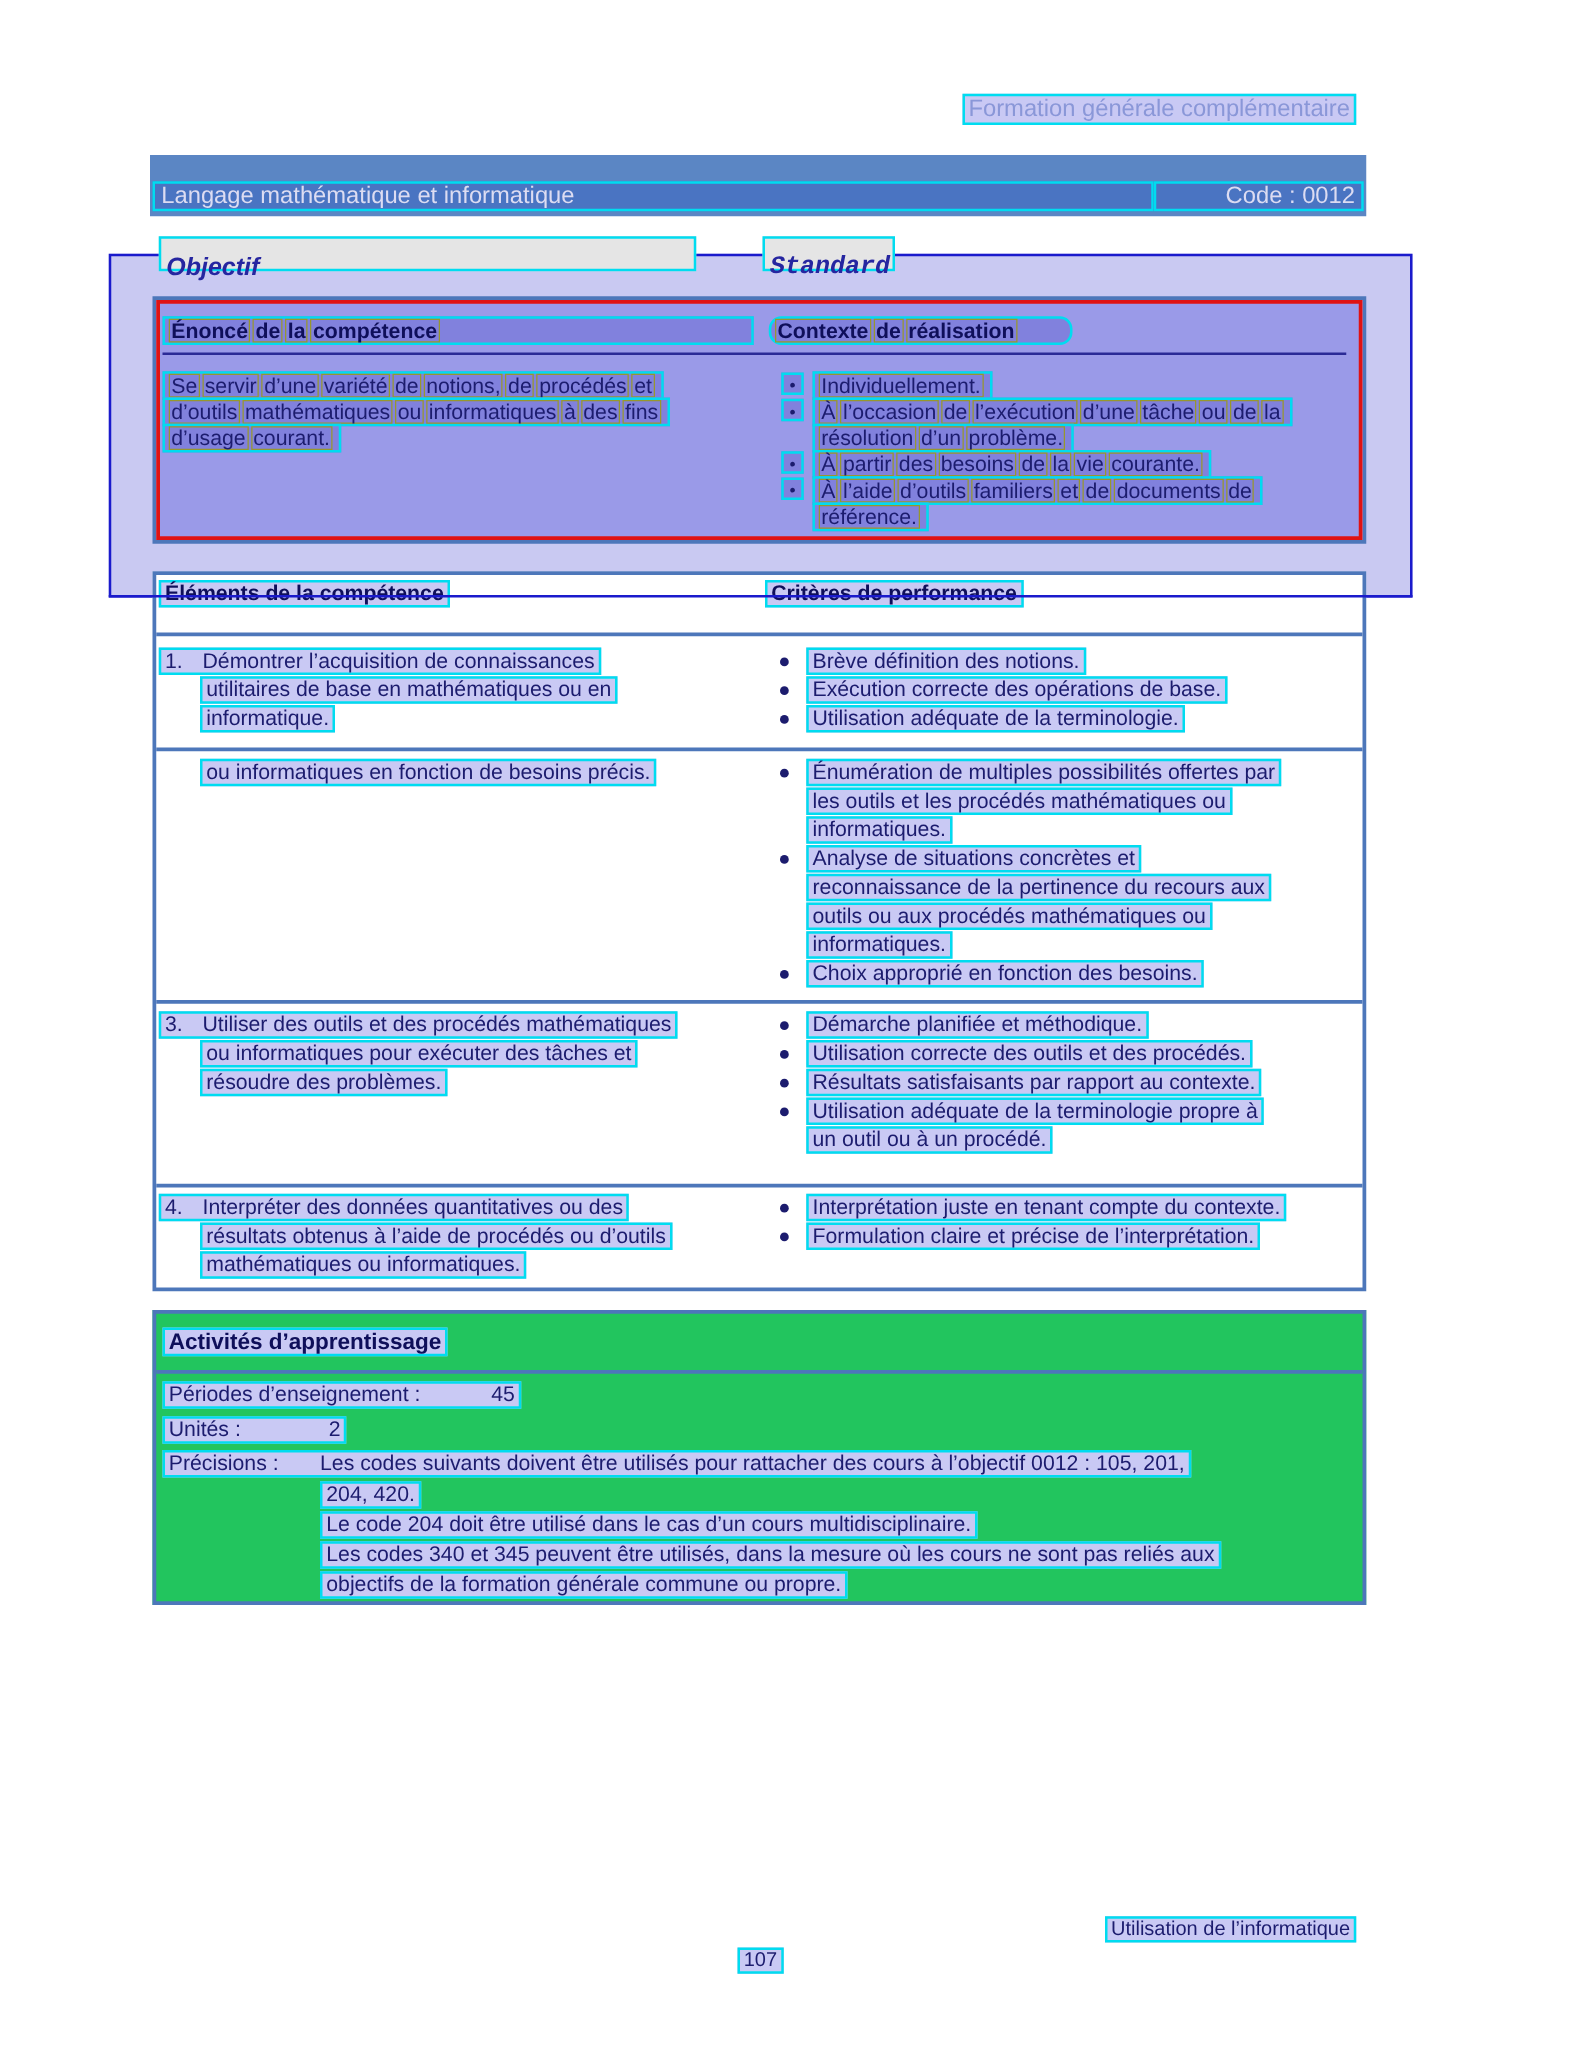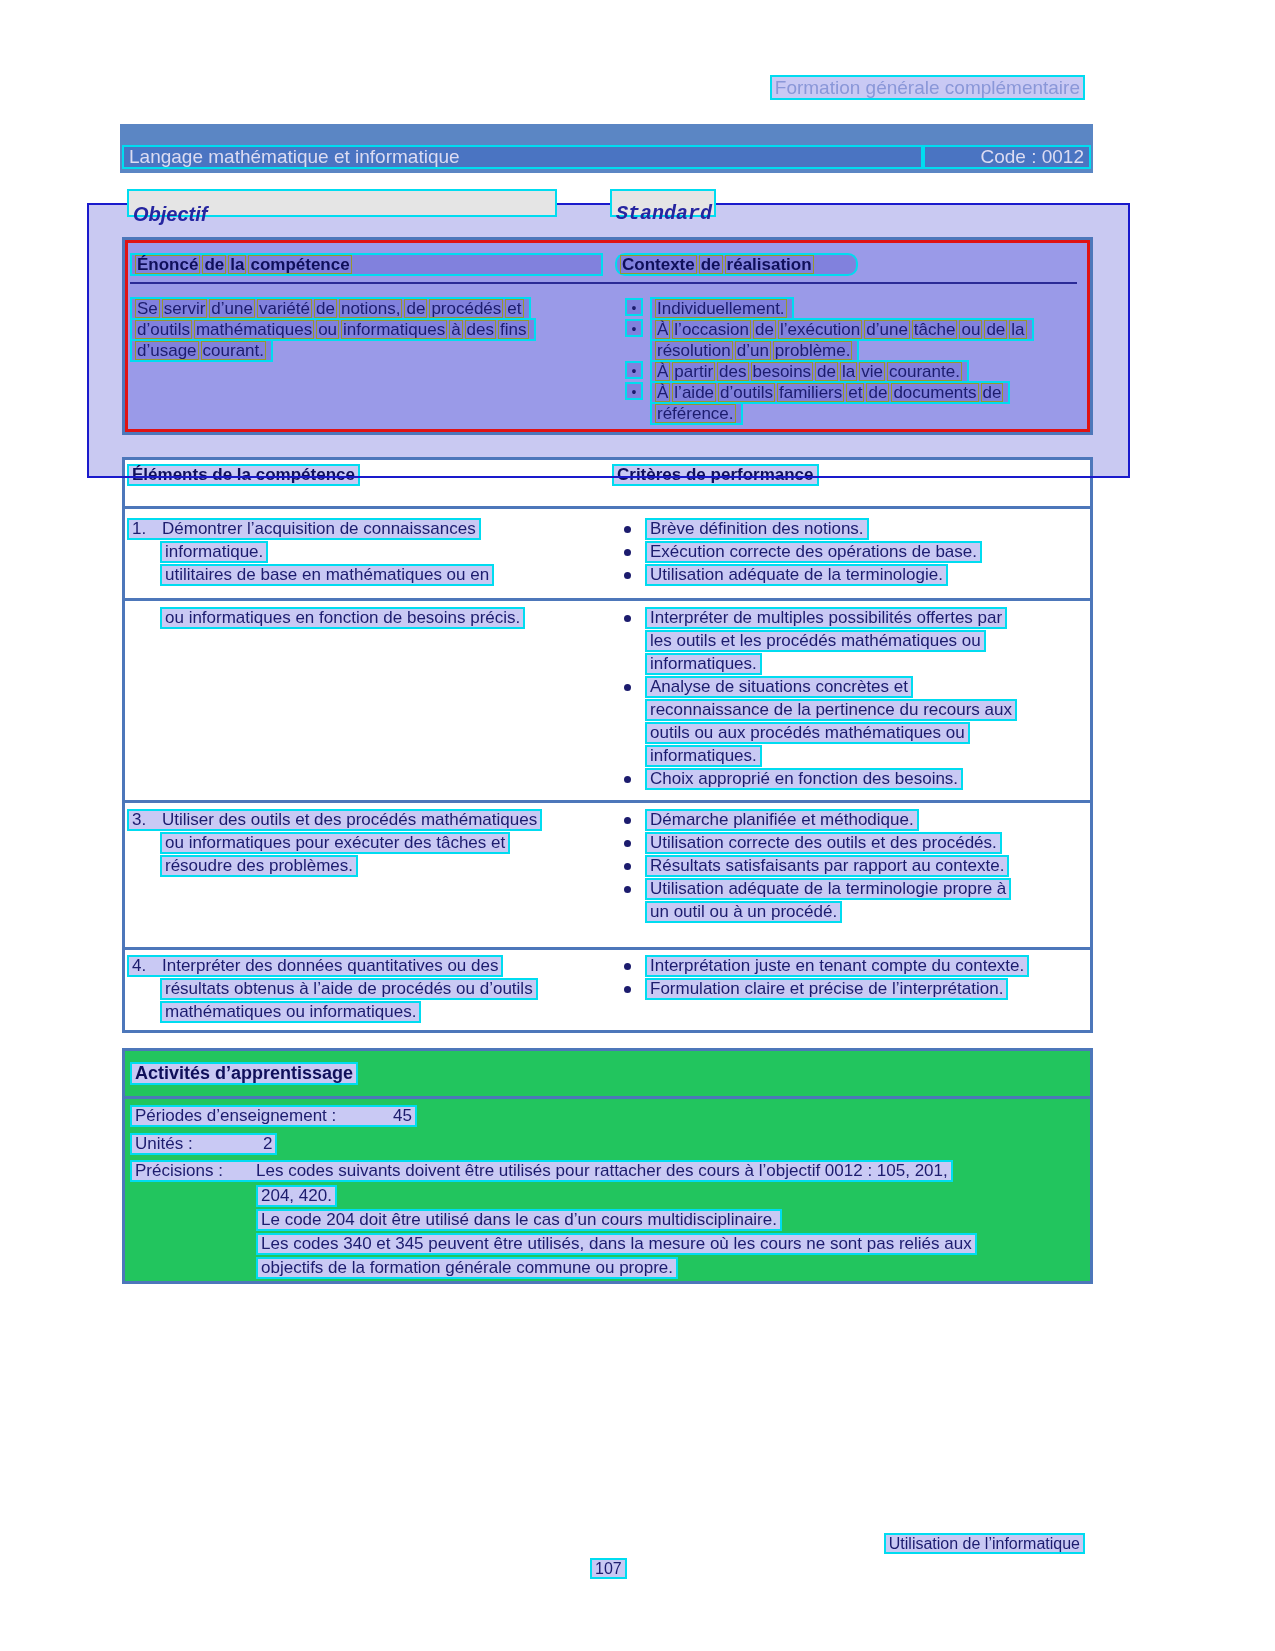--- a/index.html
+++ b/index.html
@@ -176,38 +176,38 @@
       <div class="cell-right">
         <span class="band h-band" style="margin-left:2px">Critères de performance</span>
       </div>
     </div>
 
     <div class="divider" style="top:46px"></div>
 
     <div class="row" style="top:58px">
       <div class="cell-left">
         <div class="rline"><span class="band"><span class="num">1.</span><span>Démontrer l’acquisition de connaissances</span></span></div>
+        <div class="rline cont2"><span class="band">utilitaires de base en mathématiques ou en</span></div>
         <div class="rline cont2"><span class="band">informatique.</span></div>
-        <div class="rline cont2"><span class="band">utilitaires de base en mathématiques ou en</span></div>
       </div>
       <div class="cell-right">
         <div class="rline bline2"><span class="dot"></span><span class="band">Brève définition des notions.</span></div>
         <div class="rline bline2"><span class="dot"></span><span class="band">Exécution correcte des opérations de base.</span></div>
         <div class="rline bline2"><span class="dot"></span><span class="band">Utilisation adéquate de la terminologie.</span></div>
       </div>
     </div>
 
     <div class="divider" style="top:138px"></div>
 
     <div class="row" style="top:147px">
       <div class="cell-left">
         <div class="rline cont2"><span class="band">ou informatiques en fonction de besoins précis.</span></div>
       </div>
       <div class="cell-right">
-        <div class="rline bline2"><span class="dot"></span><span class="band">Interpréter de multiples possibilités offertes par</span></div>
+        <div class="rline bline2"><span class="dot"></span><span class="band">Énumération de multiples possibilités offertes par</span></div>
         <div class="rline bline2"><span class="band">les outils et les procédés mathématiques ou</span></div>
         <div class="rline bline2"><span class="band">informatiques.</span></div>
         <div class="rline bline2"><span class="dot"></span><span class="band">Analyse de situations concrètes et</span></div>
         <div class="rline bline2"><span class="band">reconnaissance de la pertinence du recours aux</span></div>
         <div class="rline bline2"><span class="band">outils ou aux procédés mathématiques ou</span></div>
         <div class="rline bline2"><span class="band">informatiques.</span></div>
         <div class="rline bline2"><span class="dot"></span><span class="band">Choix approprié en fonction des besoins.</span></div>
       </div>
     </div>
 

